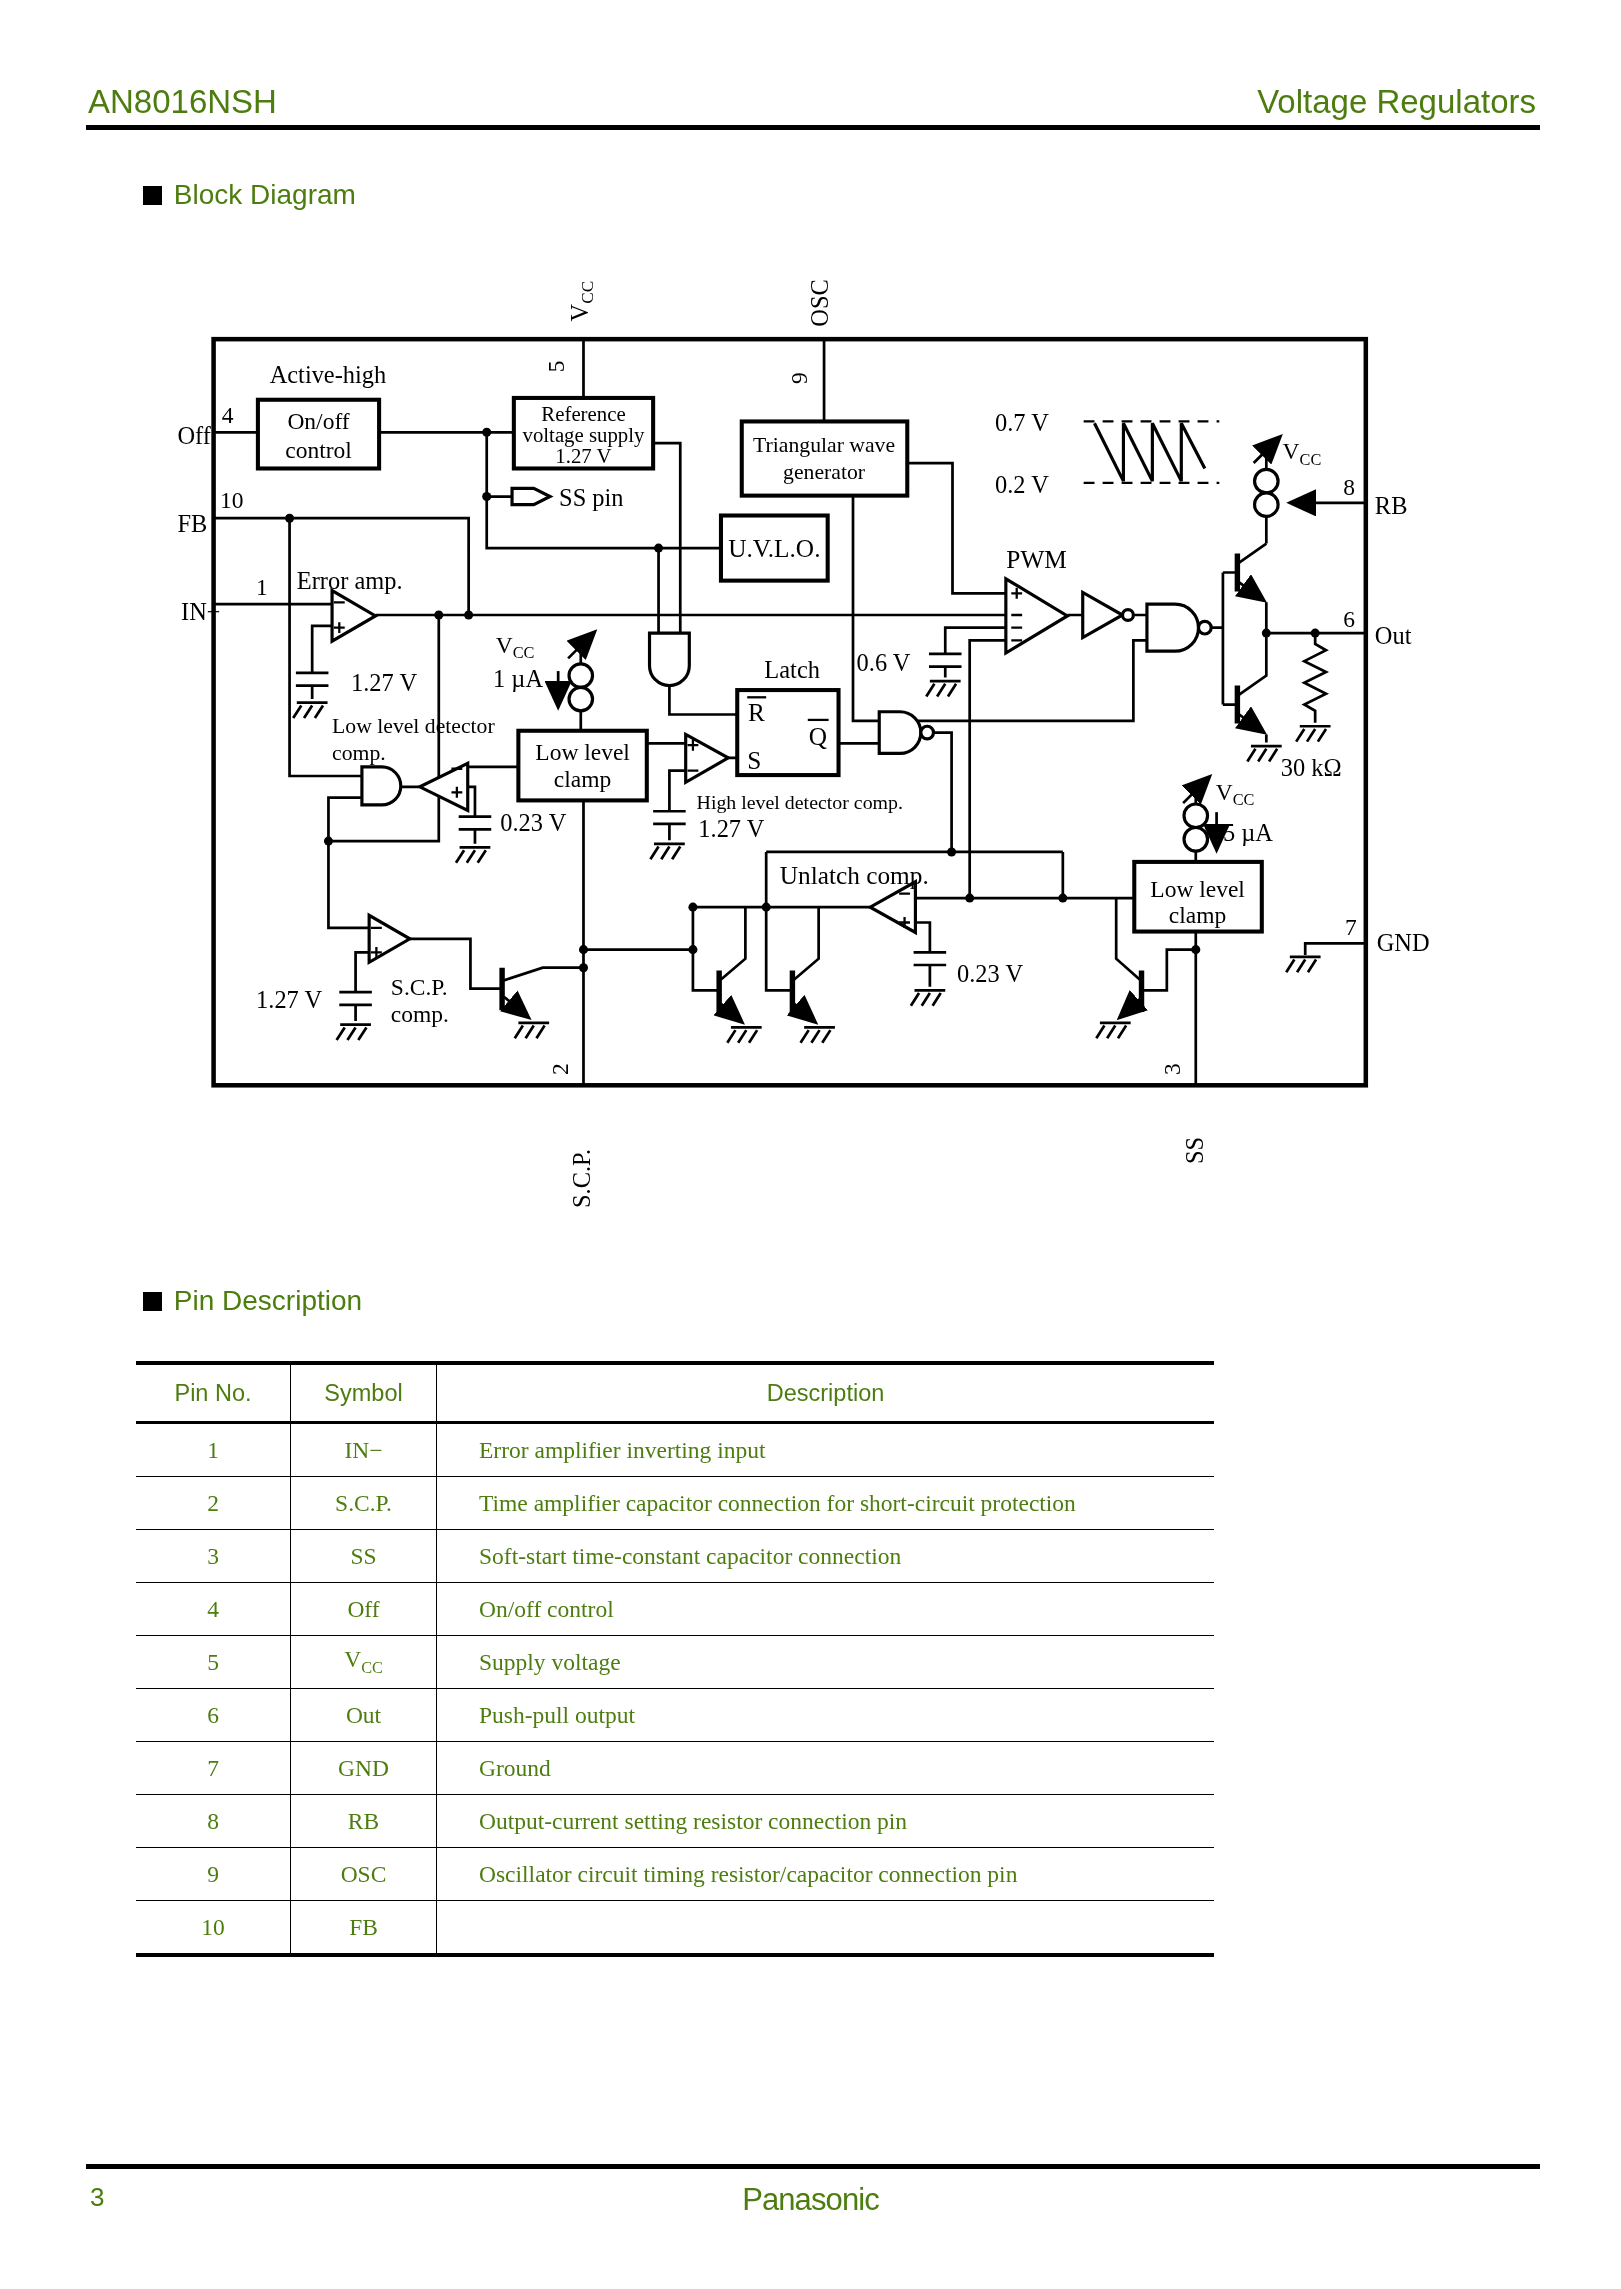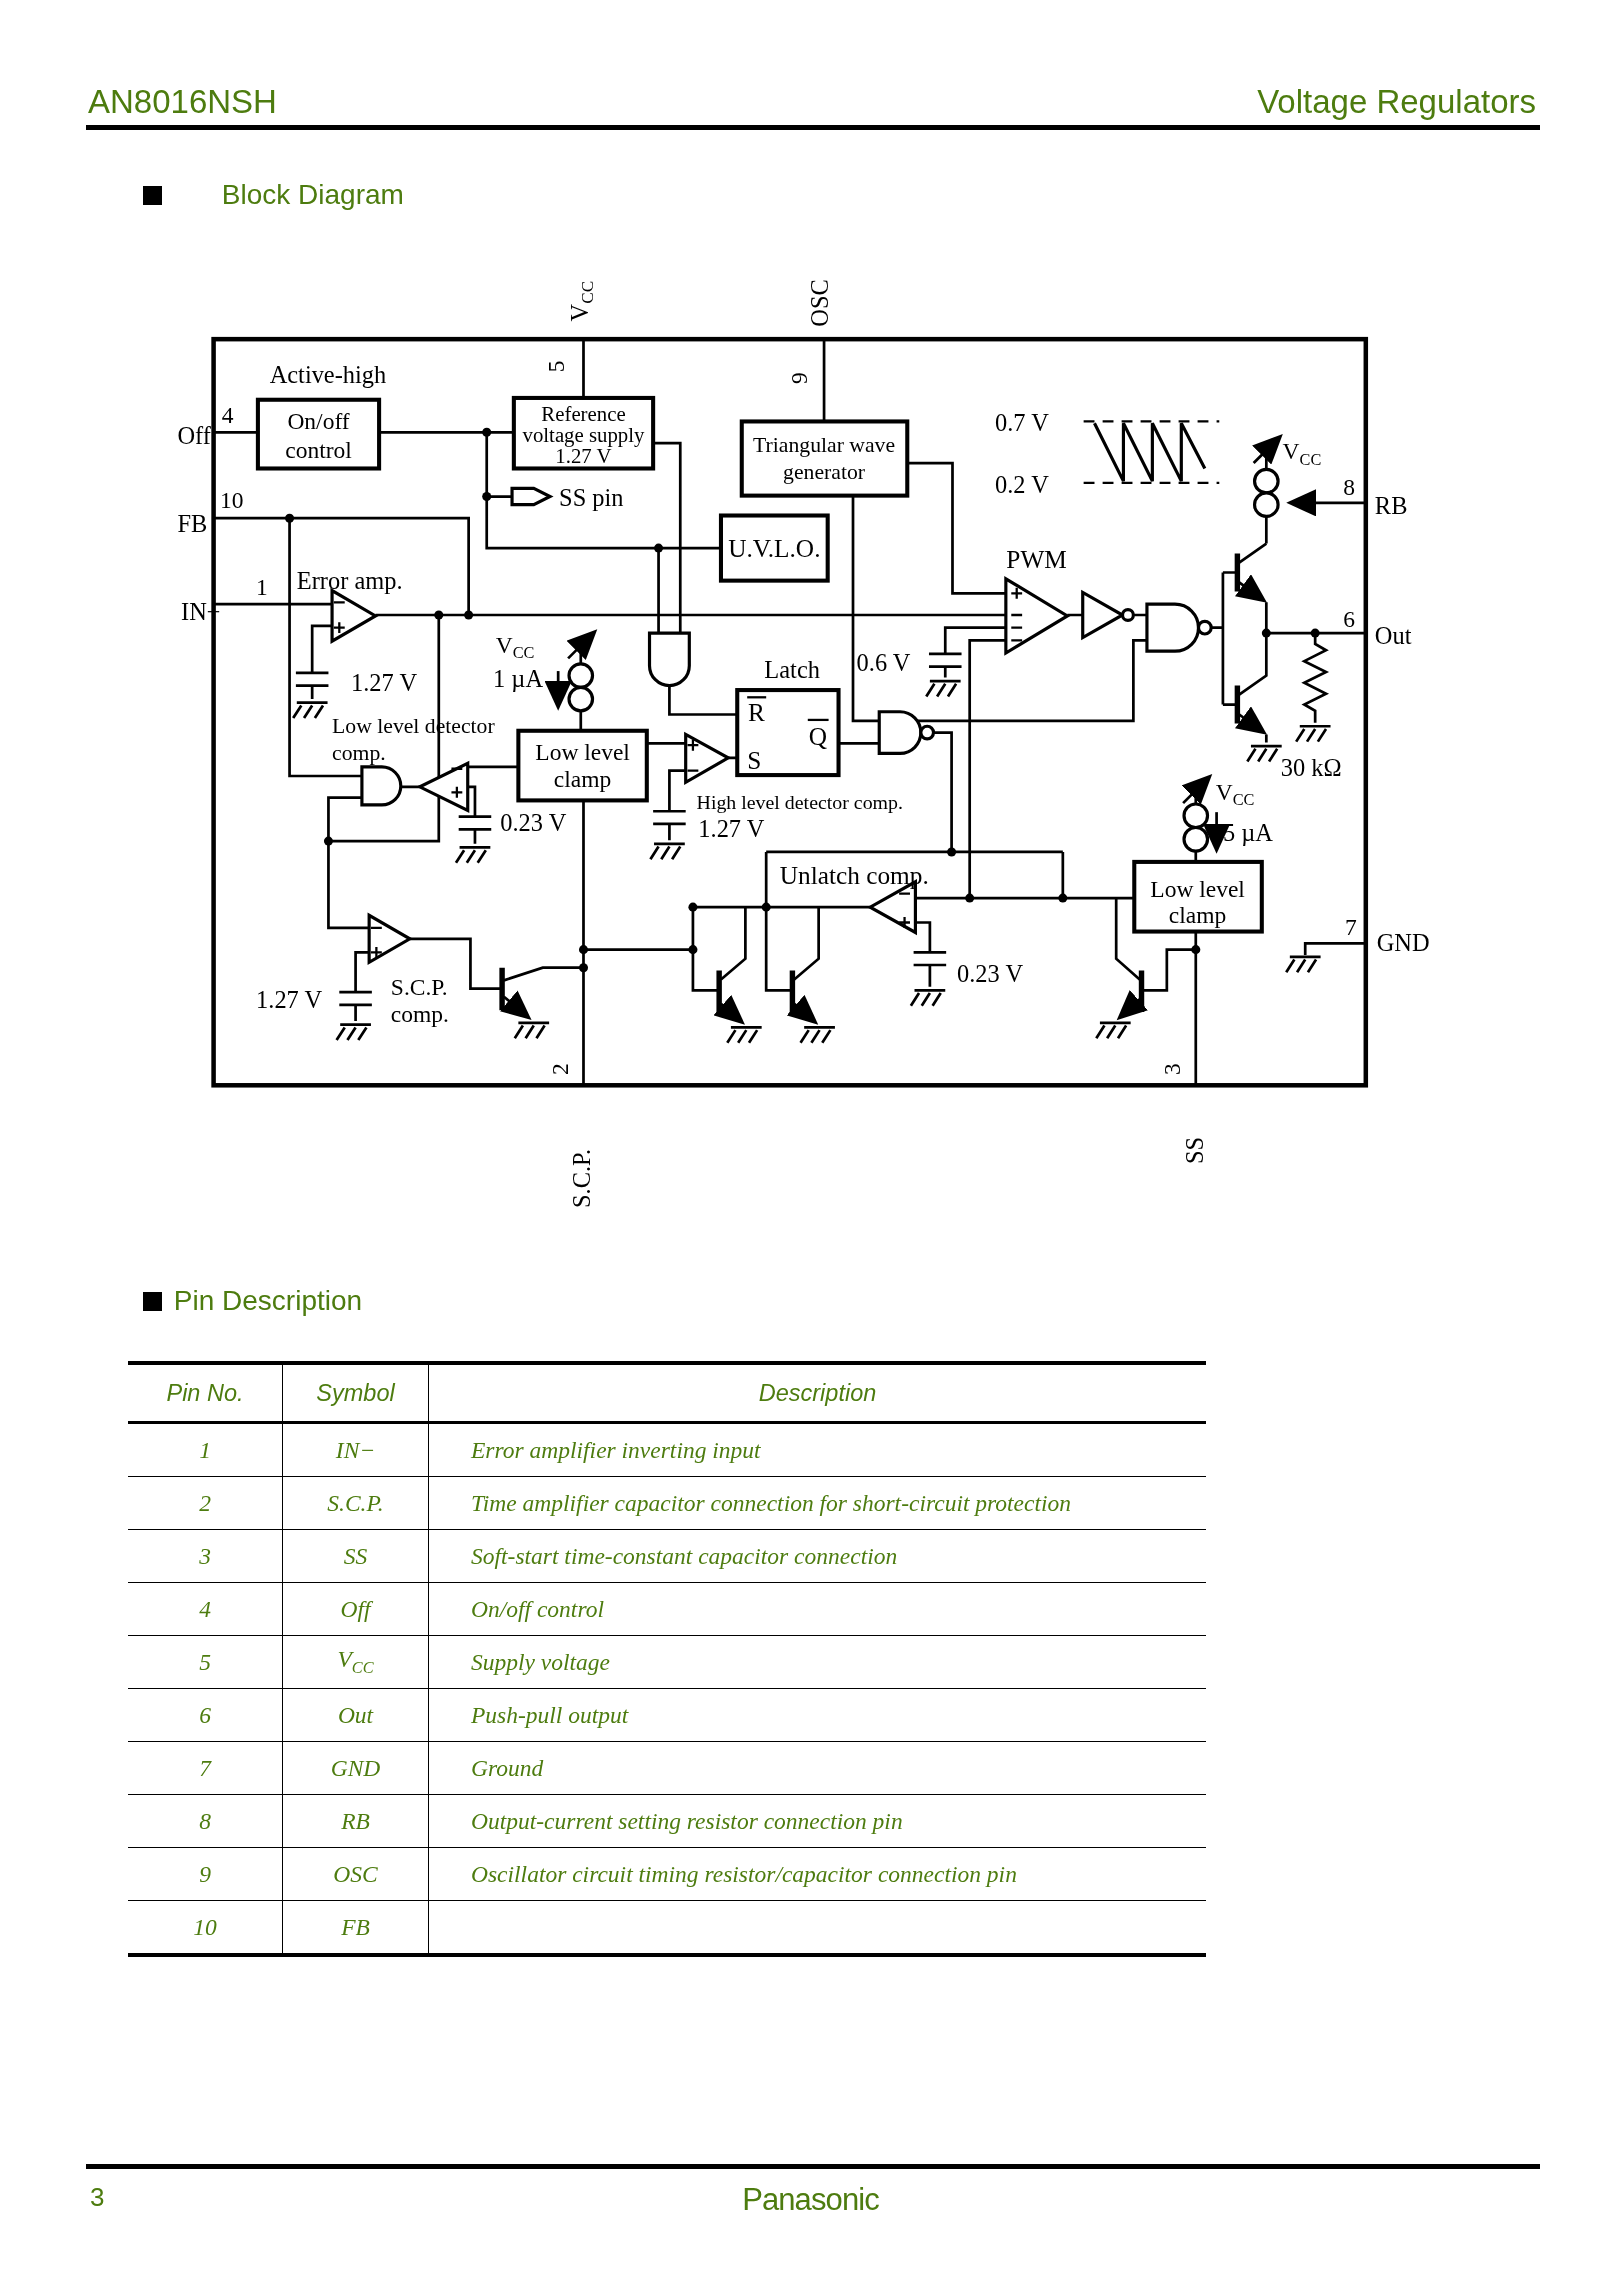--- a/index.html
+++ b/index.html
@@ -4,21 +4,21 @@
 <style>
   html,body{margin:0;padding:0;background:#888;}
   .page{position:relative;width:1621px;height:2290px;background:#fff;color:#4d7c0f;
         font-family:"Liberation Serif",serif;overflow:hidden;}
   .abs{position:absolute;}
   .sans{font-family:"Liberation Sans",sans-serif;}
   .hrule{background:#000;}
   .sechead{display:flex;align-items:center;font-size:28px;font-family:"Liberation Sans",sans-serif;}
   .sqmark{width:19px;height:19px;background:#000;display:inline-block;margin-right:11.8px;}
   
-  .pintable{position:absolute;left:128px;top:1361px;width:1078px;border-top:4.5px solid #000;border-bottom:4.5px solid #000;font-style:italic;}
+  .pintable{position:absolute;left:136px;top:1361px;width:1078px;border-top:4.5px solid #000;border-bottom:4.5px solid #000;}
   .trow{display:flex;align-items:center;height:52px;border-bottom:1.4px solid #000;font-size:23.5px;}
   .trow.header{height:56px;border-bottom:3.6px solid #000;font-family:"Liberation Sans",sans-serif;}
   .trow:last-child{border-bottom:none;}
   .c1{width:154px;text-align:center;border-right:1.4px solid #000;align-self:stretch;display:flex;align-items:center;justify-content:center;}
   .c2{width:145px;text-align:left;border-right:1.4px solid #000;align-self:stretch;display:flex;align-items:center;justify-content:center;}
   .c3{flex:1;padding-left:42px;}
   .c3.hdrc{text-align:center;padding-left:0;}
   sub.vs{font-size:16.3px;}
   
   svg{position:absolute;left:0;top:0;}
@@ -36,21 +36,21 @@
 </style>
 </head>
 <body>
 
 <div class="page">
 
   <div class="abs sans" style="left:88px;top:83px;font-size:33px;">AN8016NSH</div>
   <div class="abs sans" style="right:85px;top:83px;font-size:33px;">Voltage Regulators</div>
   <div class="abs hrule" style="left:86px;top:125px;width:1454px;height:5.4px;"></div>
 
-  <div class="abs sechead" style="left:143px;top:179px;gap:48px;">
+  <div class="abs sechead" style="left:143px;top:179px;">
     <span class="sqmark"></span>
     <span>Block Diagram</span>
   </div>
 
   <svg width="1621" height="1230" viewBox="0 0 1792 1360">
     <defs>
       <marker id="arr" markerWidth="12" markerHeight="10" refX="9" refY="5" orient="auto">
         <path d="M0,0 L11,5 L0,10 Z" fill="#000"></path>
       </marker>
       <g id="gnd">

